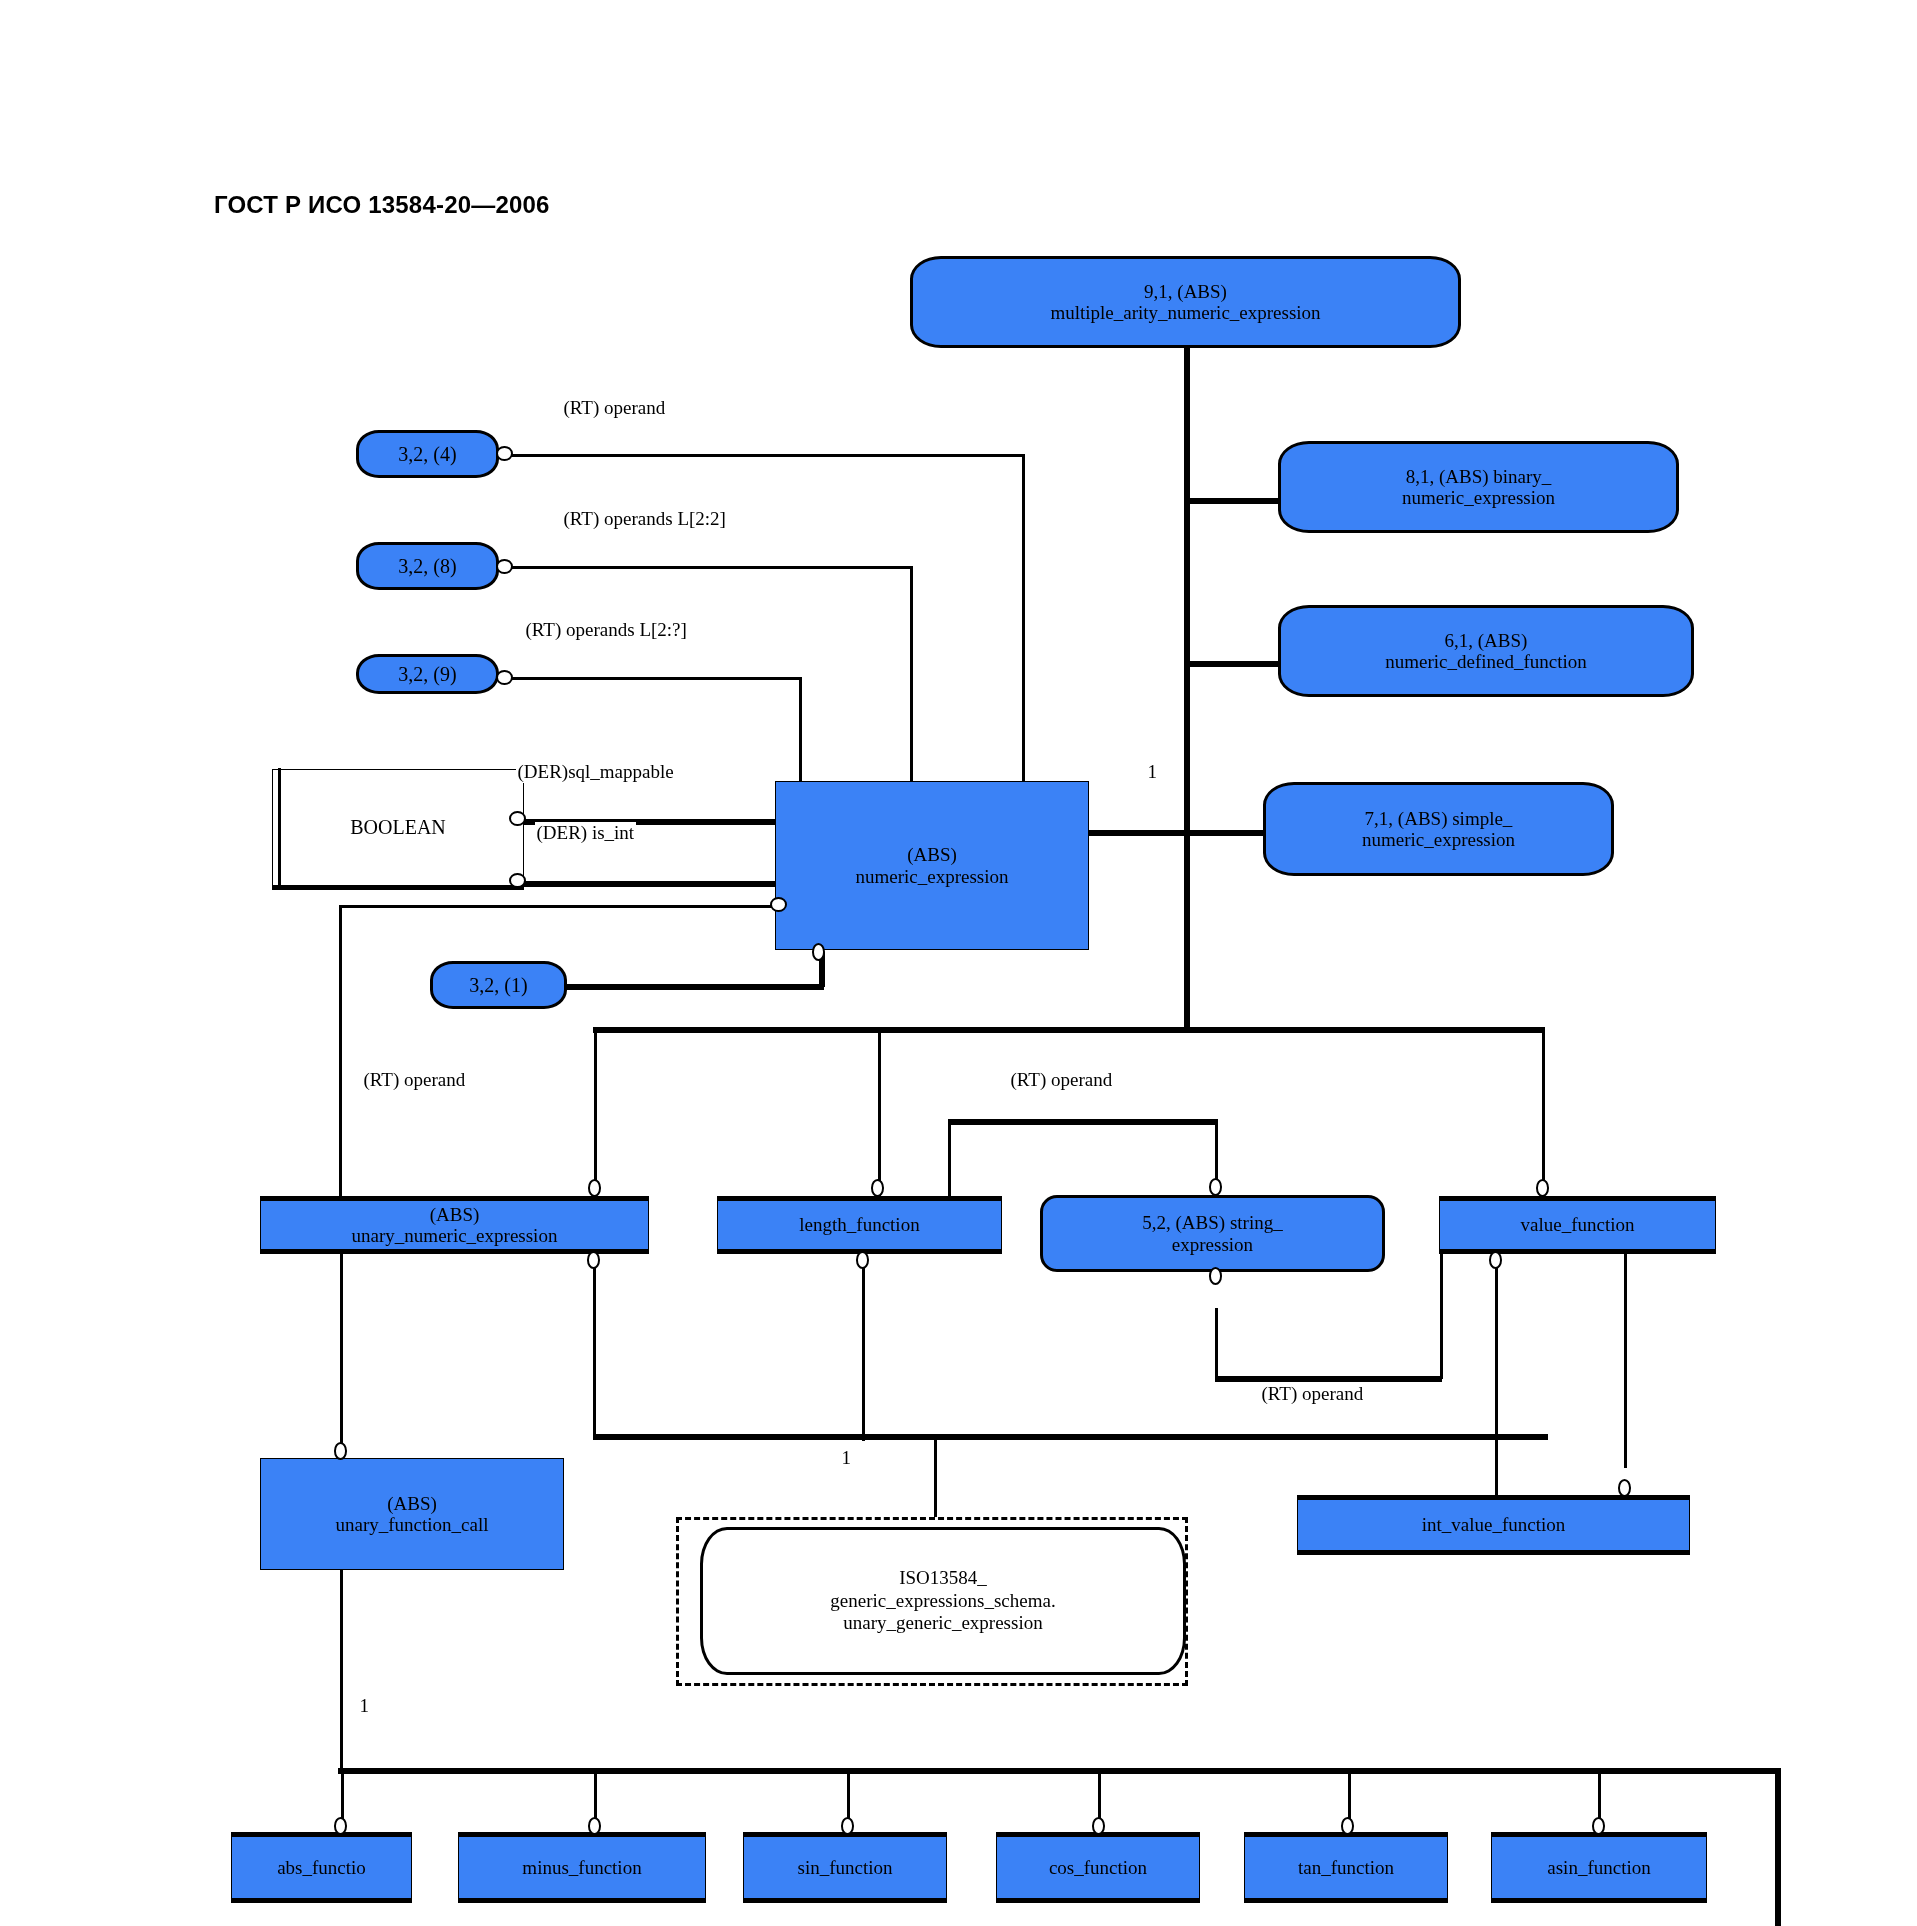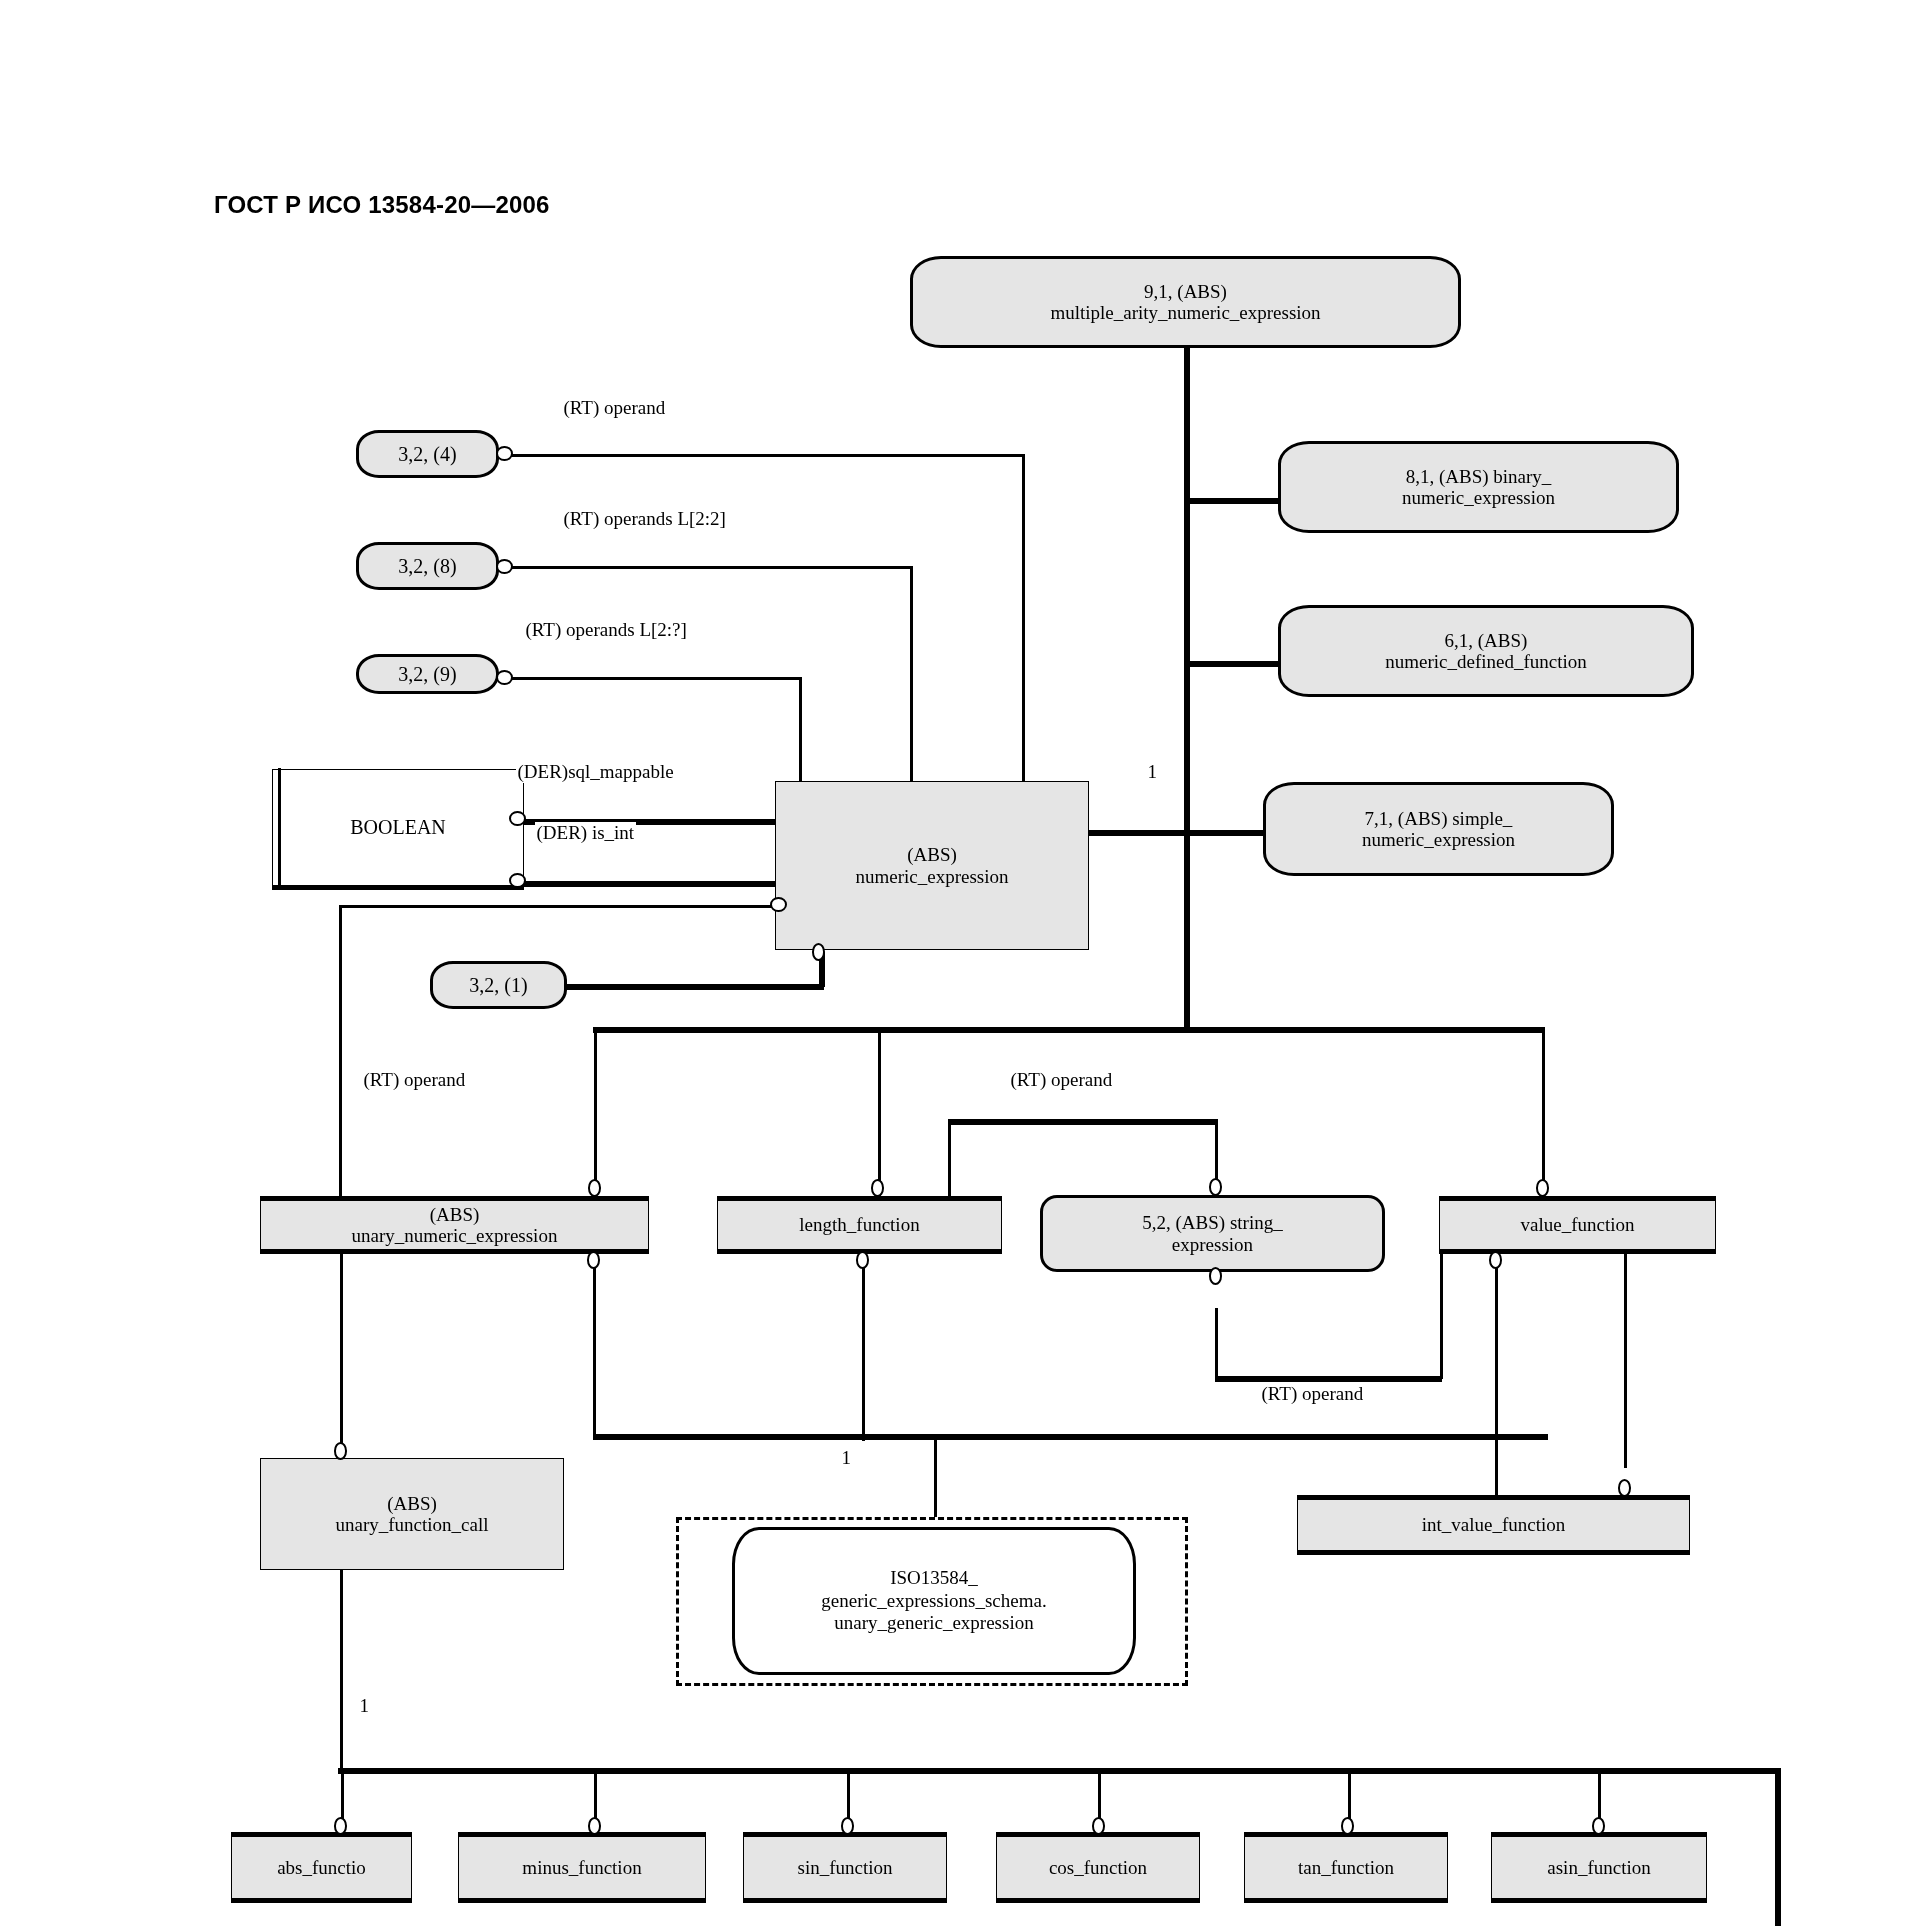--- a/index.html
+++ b/index.html
@@ -3,21 +3,21 @@
 <meta charset="utf-8">
 <style>
   html,body{margin:0;padding:0;background:#ffffff;}
   body{width:1917px;height:2712px;position:relative;font-family:"Liberation Serif",serif;color:#000;}
   #page{position:absolute;inset:0;background:#fff;}
 
   .hdr{position:absolute;left:214px;top:191px;font-family:"Liberation Sans",sans-serif;
        font-weight:bold;font-size:24px;letter-spacing:0.2px;}
 
   
-  .node{position:absolute;box-sizing:border-box;background:#e5e5e5;display:flex;
+  .node{position:absolute;box-sizing:border-box;background:#3b82f6;display:flex;
         align-items:center;justify-content:center;text-align:center;line-height:1.12;
         font-size:19px;z-index:5;}
   .ent{border:1.9px solid #000;}               
   .ent.thick{border-top-width:5px;border-bottom-width:5px;}
   .oval{border:3.5px solid #000;border-radius:31px/23px;}
   .oval.sm{border-width:3.1px;border-radius:23px/19px;}
   .dashed{position:absolute;border:3.5px dashed #000;background:#fff;z-index:4;box-sizing:border-box;}
   .sch{position:absolute;box-sizing:border-box;border:3.5px solid #000;border-radius:27px/37px;
        background:#fff;display:flex;align-items:center;justify-content:center;text-align:center;
        font-size:19px;line-height:1.18;z-index:6;}
@@ -187,21 +187,21 @@
   </div>
 
   <div class="node ent" style="left:260px;top:1458px;width:304px;height:112px;">
     <div>
       <div>(ABS)</div>
       <div>unary_function_call</div>
     </div>
   </div>
 
   <div class="dashed" style="left:676px;top:1517px;width:512px;height:169px;"></div>
-  <div class="sch" style="left:700px;top:1527px;width:404px;height:148px;margin-left:32px;">
+  <div class="sch" style="left:700px;top:1527px;width:486px;height:148px;">
     <div>
       <div>ISO13584_</div>
       <div>generic_expressions_schema.</div>
       <div>unary_generic_expression</div>
     </div>
   </div>
 
   <div class="node ent thick" style="left:1297px;top:1495px;width:393px;height:60px;">
     <span>int_value_function</span>
   </div>

